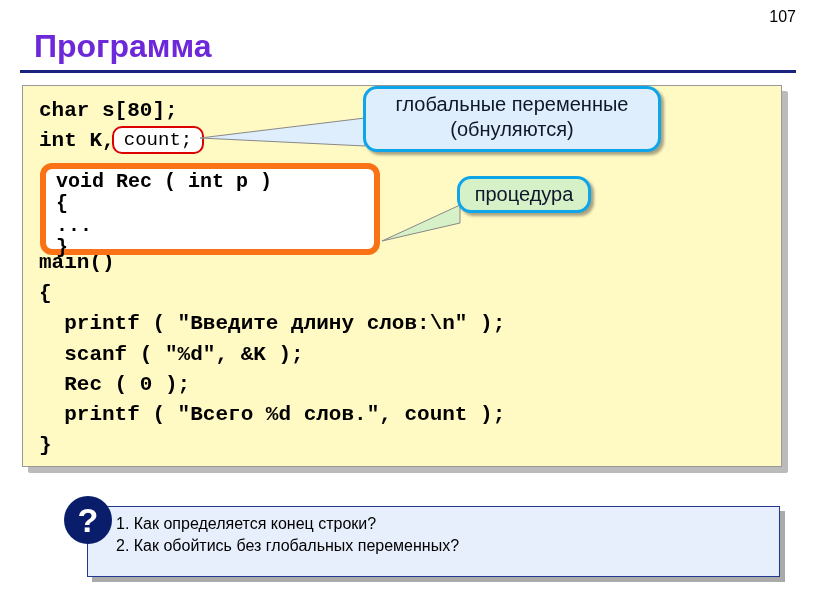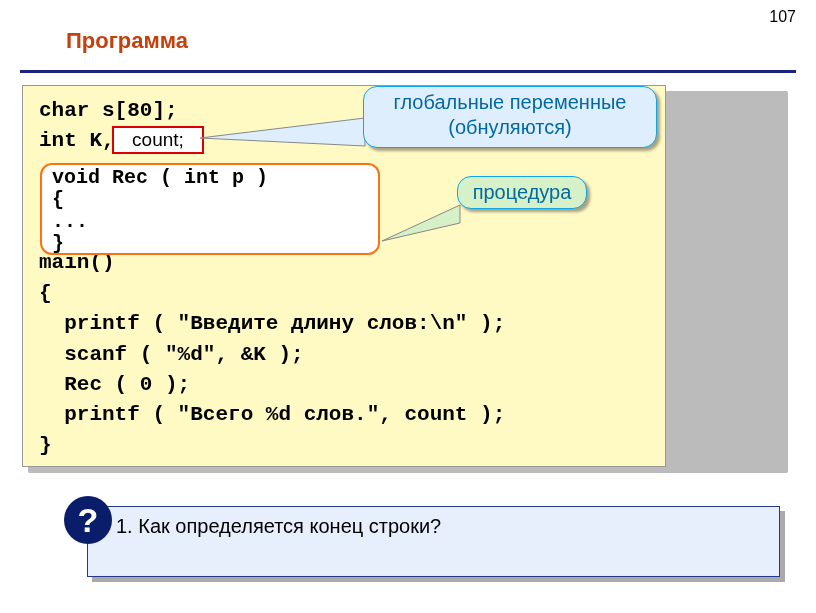--- a/index.html
+++ b/index.html
@@ -16,24 +16,23 @@
     position: absolute;
     top: 8px;
     right: 20px;
     font-size: 16px;
     color: #000000;
   }
   .title {
     position: absolute;
     top: 28px;
     left: 34px;
-    font-size: 22px;
-    font-weight: bold;
-    color: #c2410c;
-    margin-left: 32px;
+    font-size: 32px;
+    font-weight: bold;
+    color: #6d28d9;
   }
   .title-rule {
     position: absolute;
     top: 70px;
     left: 20px;
     width: 776px;
     height: 3px;
     background: #1a237e;
   }
   
@@ -43,75 +42,75 @@
     left: 28px;
     width: 760px;
     height: 382px;
     background: #bbb;
     border-radius: 2px;
   }
   .code-block {
     position: absolute;
     top: 85px;
     left: 22px;
-    width: 644px;
+    width: 760px;
     height: 382px;
     background: #fff9c4;
     border: 1px solid #999;
     box-sizing: border-box;
     padding: 10px 16px;
     font-family: "Courier New", monospace;
     font-size: 21px;
     line-height: 1.45;
     white-space: pre;
     font-weight: bold;
     color: #000;
   }
   
   .count-box {
     position: absolute;
     top: 126px;
     left: 112px;
     width: 88px;
     height: 24px;
     border: 2px solid #d00;
-    border-radius: 0;
+    border-radius: 10px;
     background: #fff;
-    font-family: Liberation Sans, sans-serif;
+    font-family: Liberation Mono, monospace;
     font-weight: normal;
     font-size: 19px;
     text-align: center;
     line-height: 24px;
   }
   
   .rec-box {
     position: absolute;
     top: 163px;
     left: 40px;
     width: 340px;
     height: 92px;
-    border: 2px solid #f97316;
+    border: 6px solid #f97316;
     border-radius: 12px;
     background: #fff;
     box-sizing: border-box;
     padding: 2px 10px 4px 10px;
     font-family: "Courier New", monospace;
     font-size: 20px;
     font-weight: bold;
     white-space: pre;
     line-height: 1.1;
   }
   
   .callout {
     position: absolute;
-    border: 1px solid #0ea5e9;
+    border: 3px solid #0ea5e9;
     border-radius: 14px;
     text-align: center;
     font-size: 20px;
-    color: #0369a1;
+    color: #0f172a;
     box-shadow: 3px 3px 3px rgba(0,0,0,0.35);
   }
   .callout-blue {
     background: #dfeefc;
     top: 86px;
     left: 363px;
     width: 292px;
     height: 57px;
     line-height: 1.25;
     padding-top: 3px;
@@ -141,21 +140,21 @@
   .qbox {
     position: absolute;
     top: 506px;
     left: 87px;
     width: 693px;
     height: 71px;
     background: #e7eefc;
     border: 1.5px solid #24388f;
     box-sizing: border-box;
     padding: 6px 10px 6px 28px;
-    font-size: 20px;
+    font-size: 16px;
     line-height: 1.35;
   }
   .qcircle {
     position: absolute;
     top: 496px;
     left: 64px;
     width: 48px;
     height: 48px;
     border-radius: 50%;
     background: #0a1d6a;
@@ -210,14 +209,15 @@
     <polygon points="0,36 78,0 78,18" fill="#d6f0c8" stroke="#888" stroke-width="1"></polygon>
   </svg>
 </div>
 <div class="callout callout-green">
   <span>процедура</span>
 </div>
 
 <div class="qbox-shadow"></div>
 <div class="qbox">
   <div>1. Как определяется конец строки?</div>
+  <div>2. Как обойтись без глобальных переменных?</div>
 </div>
 <div class="qcircle">?</div>
 
 </body></html>

